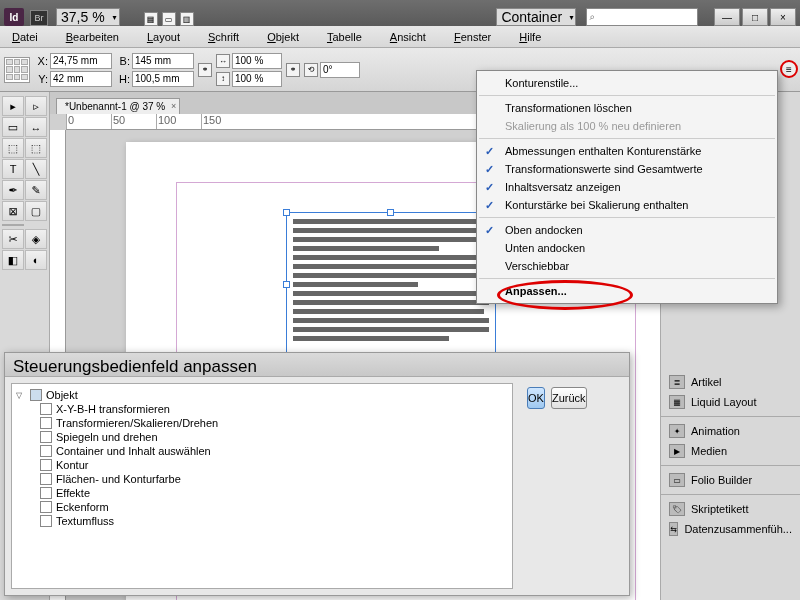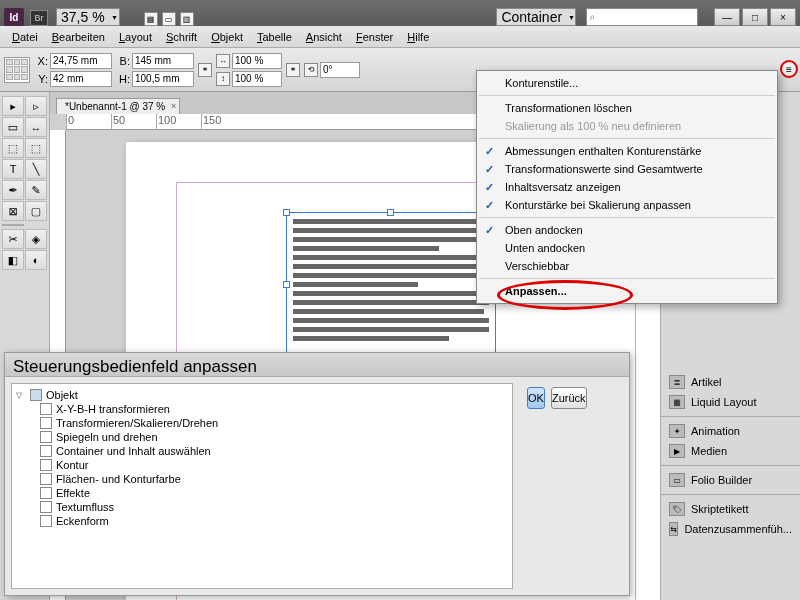--- a/index.html
+++ b/index.html
@@ -7,21 +7,21 @@
 
 .titlebar { height: 26px; background: linear-gradient(#6e6e6e,#5a5a5a); display: flex; align-items: flex-end; padding: 0 4px; }
 .id-logo { width: 20px; height: 18px; background: #4a2545; color: #fff; font-weight: bold; font-size: 10px; display: flex; align-items: center; justify-content: center; border-radius: 2px; }
 .br-badge { width: 18px; height: 16px; background: #333; color: #ccc; font-size: 9px; display: flex; align-items: center; justify-content: center; margin-left: 6px; border: 1px solid #888; }
 .zoom-sel { background: #ddd; border: 1px solid #888; padding: 1px 14px 1px 4px; margin-left: 8px; font-size: 14px; height: 18px; display: flex; align-items: center; position: relative; }
 .zoom-sel::after { content: "▾"; position: absolute; right: 2px; font-size: 8px; }
 .tb-spacer { flex: 1; }
 .top-field { background: #fff; border: 1px solid #888; height: 18px; width: 110px; padding: 0 2px; }
 .win-btn { width: 26px; height: 18px; background: linear-gradient(#eee,#ccc); border: 1px solid #888; margin-left: 2px; display: flex; align-items: center; justify-content: center; font-size: 10px; }
 
-.menubar { height: 22px; background: linear-gradient(#e8e8e8,#d8d8d8); display: flex; align-items: center; padding: 0 6px; gap: 2px; border-bottom: 1px solid #aaa; }
+.menubar { height: 22px; background: linear-gradient(#e8e8e8,#d8d8d8); display: flex; align-items: center; padding: 0 6px; gap: 16px; border-bottom: 1px solid #aaa; }
 .menubar span { padding: 2px 6px; }
 .menubar span u { text-decoration: underline; }
 
 .ctrlbar { height: 44px; background: linear-gradient(#eaeaea,#d5d5d5); border-bottom: 1px solid #999; display: flex; align-items: center; padding: 0 4px; font-size: 10px; gap: 4px; position: relative; }
 .ctrl-icon { width: 14px; height: 14px; border: 1px solid #888; background: #f4f4f4; display: inline-flex; align-items: center; justify-content: center; font-size: 8px; }
 .coord-group { display: flex; flex-direction: column; gap: 2px; }
 .coord-row { display: flex; align-items: center; gap: 2px; }
 .coord-lbl { width: 14px; text-align: right; }
 .coord-inp { width: 62px; height: 16px; border: 1px solid #999; background: #fff; padding: 0 2px; font-size: 10px; }
 .pct-inp { width: 50px; }
@@ -304,21 +304,21 @@
     <div class="cm-item">
       <span class="cm-check">✓</span>
       <span>Transformationswerte sind Gesamtwerte</span>
     </div>
     <div class="cm-item">
       <span class="cm-check">✓</span>
       <span>Inhaltsversatz anzeigen</span>
     </div>
     <div class="cm-item">
       <span class="cm-check">✓</span>
-      <span>Konturstärke bei Skalierung anpassen</span>
+      <span>Konturstärke bei Skalierung enthalten</span>
     </div>
     <div class="cm-sep"></div>
     <div class="cm-item">
       <span class="cm-check">✓</span>
       <span>Oben andocken</span>
     </div>
     <div class="cm-item">
       <span>Unten andocken</span>
     </div>
     <div class="cm-item">
@@ -362,25 +362,25 @@
         <div class="tree-row child">
           <span class="tree-cb"></span>
           <span>Flächen- und Konturfarbe</span>
         </div>
         <div class="tree-row child">
           <span class="tree-cb"></span>
           <span>Effekte</span>
         </div>
         <div class="tree-row child">
           <span class="tree-cb"></span>
+          <span>Eckenform</span>
+        </div>
+        <div class="tree-row child">
+          <span class="tree-cb"></span>
           <span>Textumfluss</span>
-        </div>
-        <div class="tree-row child">
-          <span class="tree-cb"></span>
-          <span>Eckenform</span>
         </div>
       </div>
     <div class="dlg-btns">
       <button class="dlg-btn primary">OK</button>
       <button class="dlg-btn">Zurück</button>
     </div>
   </div>
 </div>
 
 </body></html>

